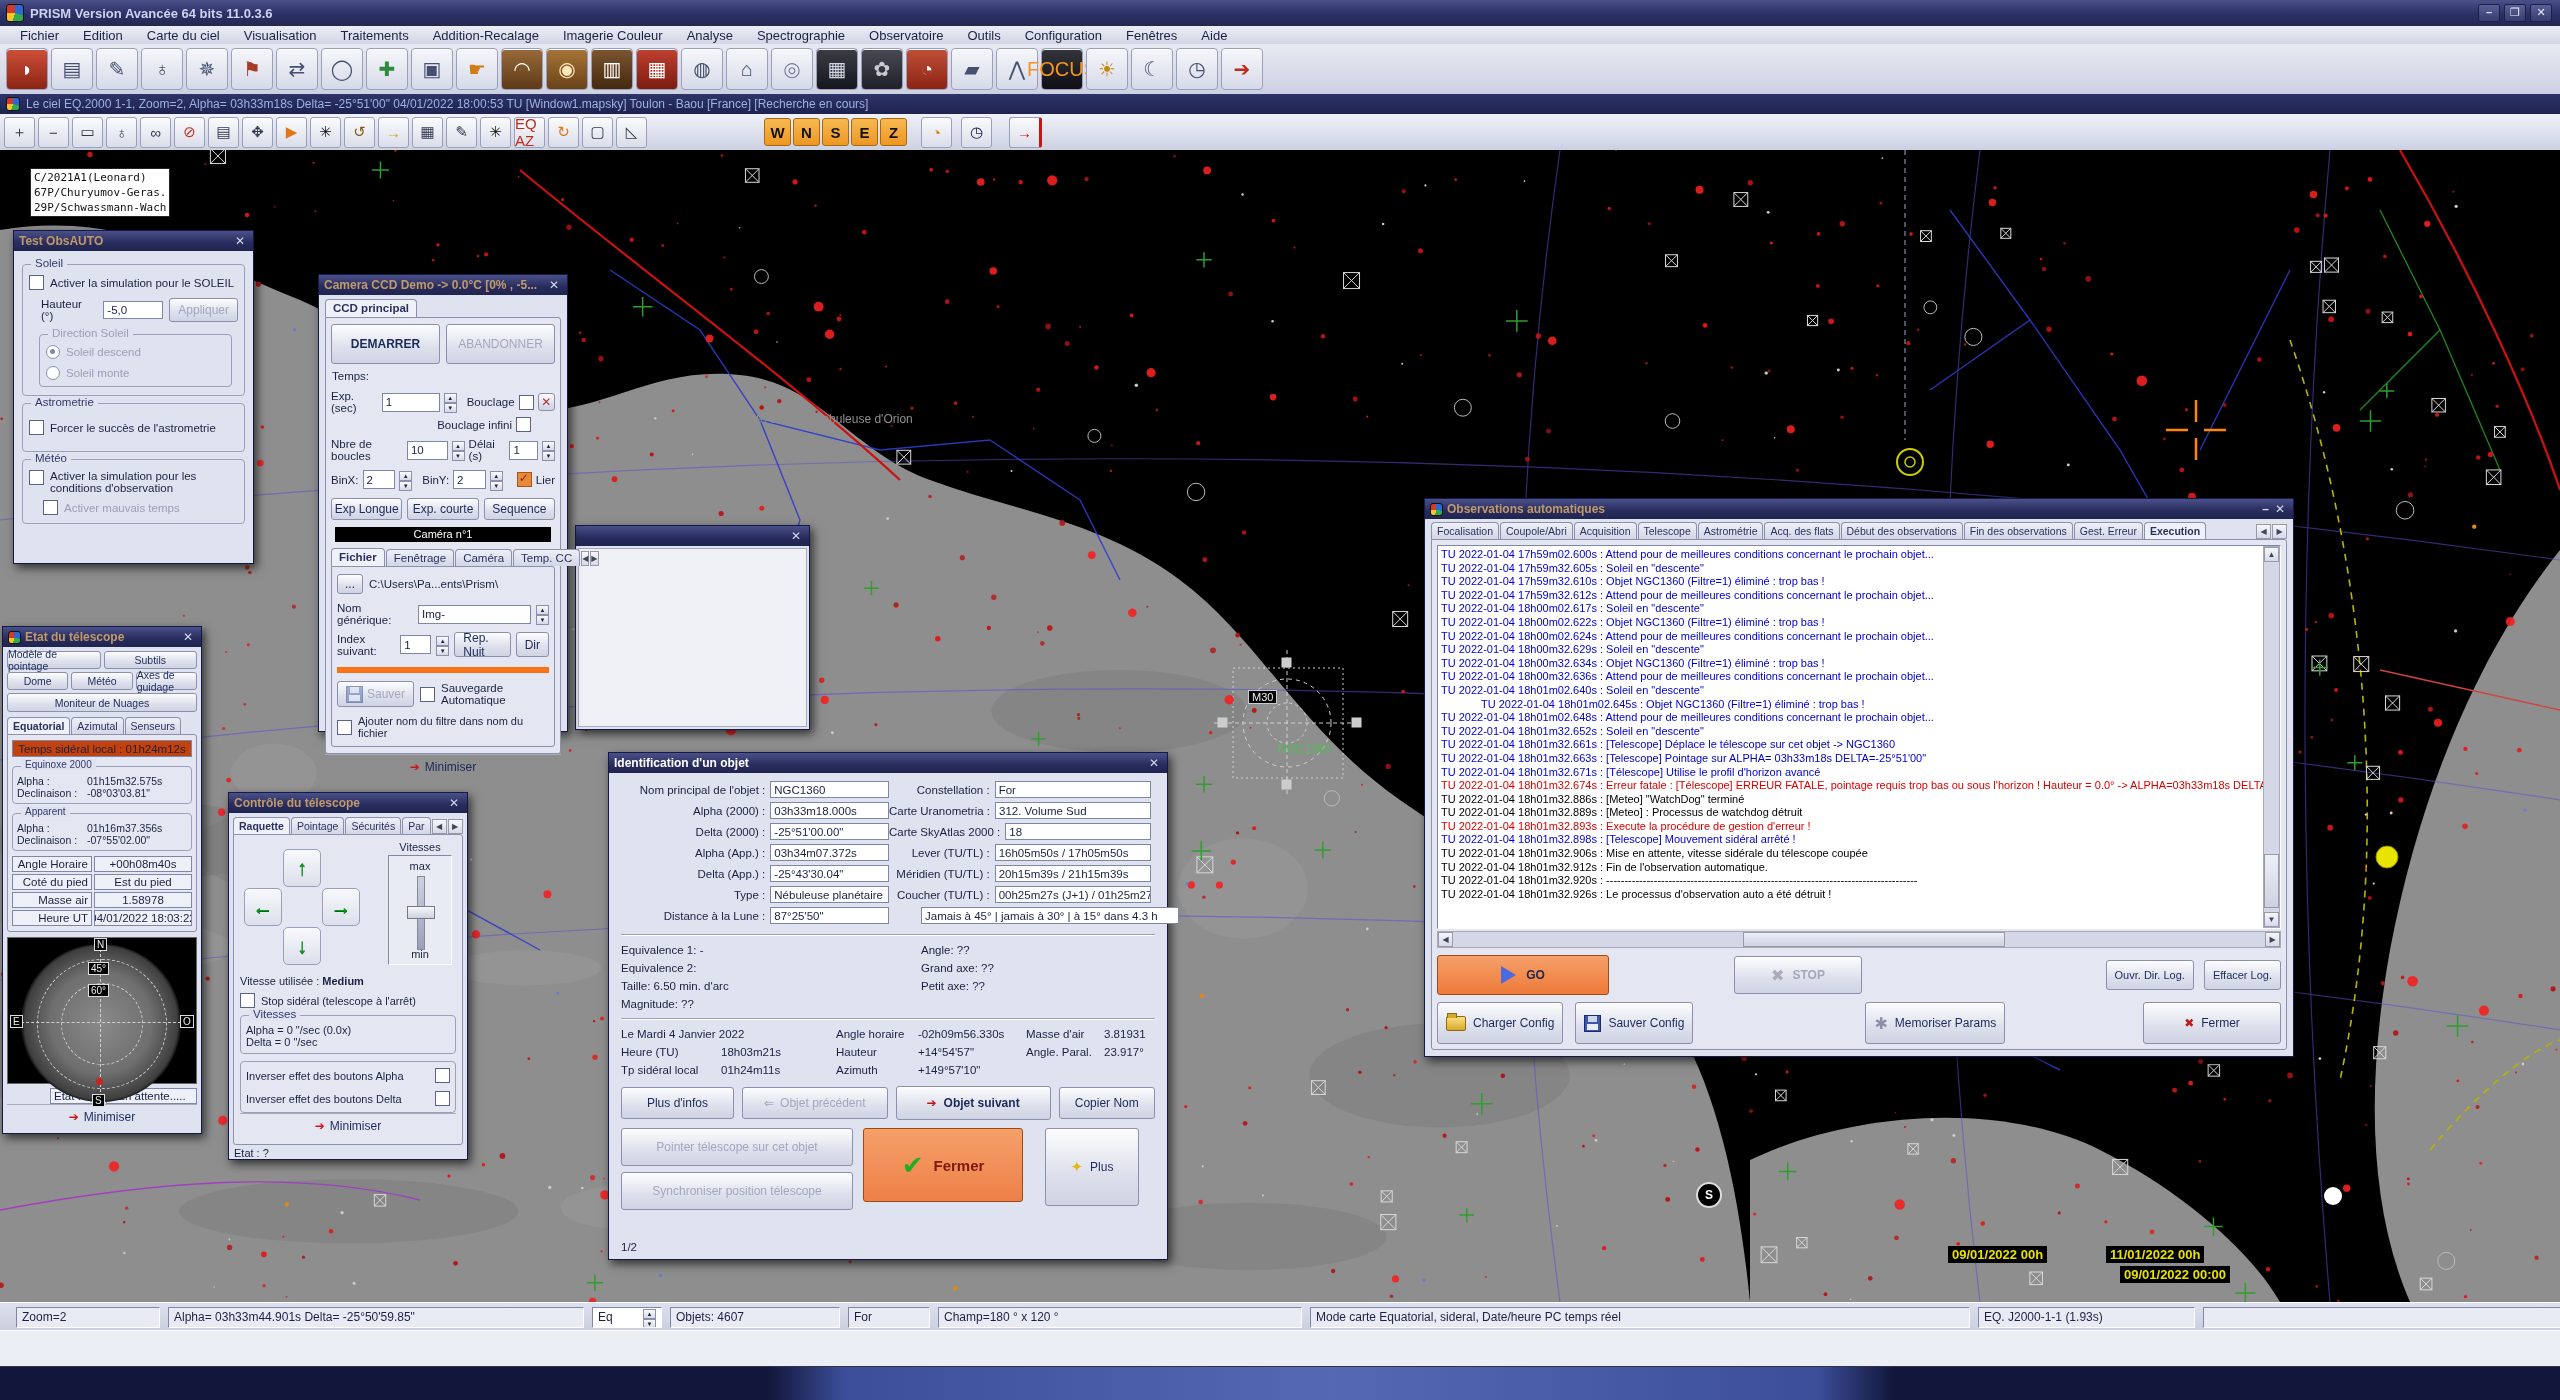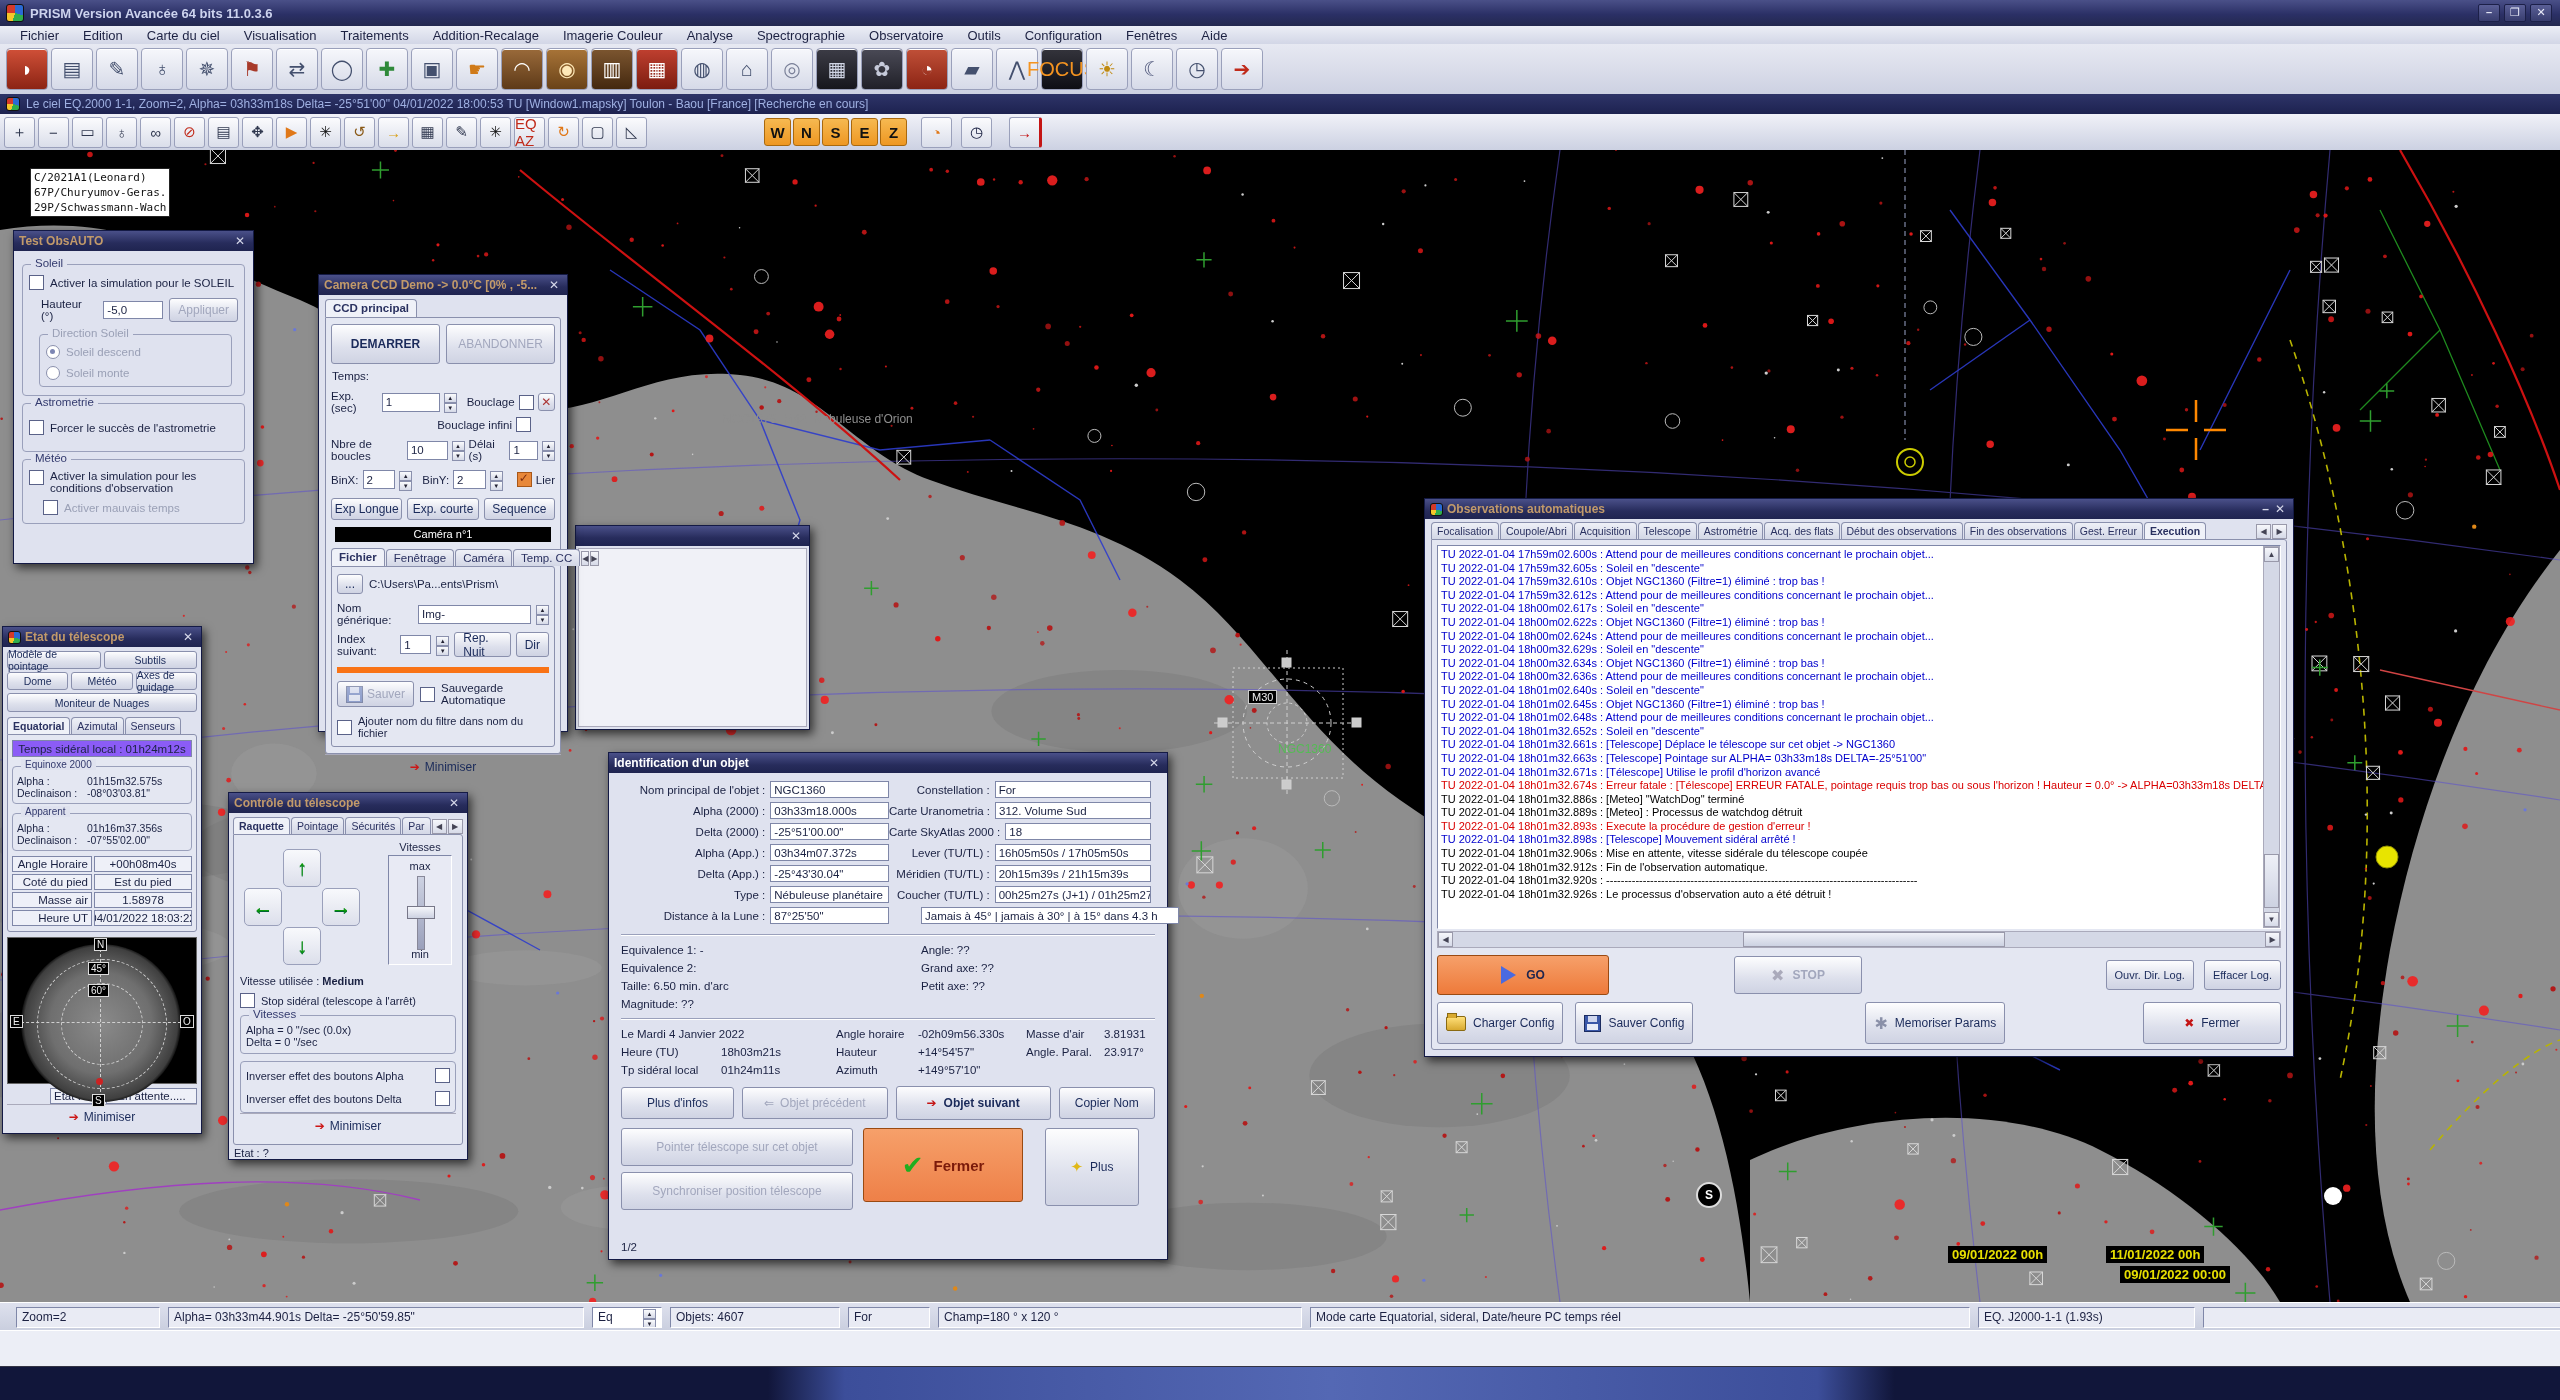--- a/index.html
+++ b/index.html
@@ -1340,21 +1340,21 @@
         <span class="btn" style="flex:1;height:16px;padding:0;font-size:10.5px;">Météo</span>
         <span class="btn" style="flex:1;height:16px;padding:0;font-size:10.5px;">Axes de guidage</span>
     </div>
     <span class="btn" style="height:16px;margin-top:3px;font-size:10.5px;">Moniteur de Nuages</span>
     <div class="tabstrip" style="margin-top:5px;">
       <span class="tab active" style="font-size:10.5px;padding:2px 5px;">Equatorial</span>
         <span class="tab" style="font-size:10.5px;padding:2px 5px;">Azimutal</span>
         <span class="tab" style="font-size:10.5px;padding:2px 5px;">Senseurs</span>
     </div>
     <div class="panel" style="padding:5px 4px;">
-      <div class="field" style="height:15px;justify-content:center;background:#8b5cf6;">Temps sidéral local : 01h24m12s</div>
+      <div class="field" style="height:15px;justify-content:center;background:#c2410c;">Temps sidéral local : 01h24m12s</div>
       <div class="grp" style="padding:8px 4px 4px;margin-top:9px;">
         <span class="legend" style="font-size:10px;">Equinoxe 2000</span>
         <div>
           <div class="row">
               <span style="width:70px;">Alpha :</span>
               <span>01h15m32.575s</span>
             </div>
             <div class="row">
               <span style="width:70px;">Declinaison :</span>
               <span>-08°03'03.81"</span>
@@ -1521,21 +1521,21 @@
             <div class="logline" style="color: rgb(0, 0, 204);">TU 2022-01-04  17h59m32.605s :  Soleil en "descente"</div>
             <div class="logline" style="color: rgb(0, 0, 204);">TU 2022-01-04  17h59m32.610s :  Objet NGC1360 (Filtre=1) éliminé : trop bas !</div>
             <div class="logline" style="color: rgb(0, 0, 204);">TU 2022-01-04  17h59m32.612s :  Attend pour de meilleures conditions concernant le prochain objet...</div>
             <div class="logline" style="color: rgb(0, 0, 204);">TU 2022-01-04  18h00m02.617s :  Soleil en "descente"</div>
             <div class="logline" style="color: rgb(0, 0, 204);">TU 2022-01-04  18h00m02.622s :  Objet NGC1360 (Filtre=1) éliminé : trop bas !</div>
             <div class="logline" style="color: rgb(0, 0, 204);">TU 2022-01-04  18h00m02.624s :  Attend pour de meilleures conditions concernant le prochain objet...</div>
             <div class="logline" style="color: rgb(0, 0, 204);">TU 2022-01-04  18h00m32.629s :  Soleil en "descente"</div>
             <div class="logline" style="color: rgb(0, 0, 204);">TU 2022-01-04  18h00m32.634s :  Objet NGC1360 (Filtre=1) éliminé : trop bas !</div>
             <div class="logline" style="color: rgb(0, 0, 204);">TU 2022-01-04  18h00m32.636s :  Attend pour de meilleures conditions concernant le prochain objet...</div>
             <div class="logline" style="color: rgb(0, 0, 204);">TU 2022-01-04  18h01m02.640s :  Soleil en "descente"</div>
-            <div class="logline" style="color: rgb(0, 0, 204);">TU 2022-01-04  18h01m02.645s :  Objet NGC1360 (Filtre=1) éliminé : trop bas !</div>
+            <div class="logline" style="color: rgb(0, 0, 204); margin-left: 40px;">TU 2022-01-04  18h01m02.645s :  Objet NGC1360 (Filtre=1) éliminé : trop bas !</div>
             <div class="logline" style="color: rgb(0, 0, 204);">TU 2022-01-04  18h01m02.648s :  Attend pour de meilleures conditions concernant le prochain objet...</div>
             <div class="logline" style="color: rgb(0, 0, 204);">TU 2022-01-04  18h01m32.652s :  Soleil en "descente"</div>
             <div class="logline" style="color: rgb(0, 0, 204);">TU 2022-01-04  18h01m32.661s :  [Telescope] Déplace le télescope sur cet objet -&gt; NGC1360</div>
             <div class="logline" style="color: rgb(0, 0, 204);">TU 2022-01-04  18h01m32.663s :  [Telescope] Pointage sur ALPHA= 03h33m18s DELTA=-25°51'00"</div>
             <div class="logline" style="color: rgb(0, 0, 204);">TU 2022-01-04  18h01m32.671s :  [Télescope] Utilise le profil d'horizon avancé</div>
             <div class="logline" style="color: rgb(217, 0, 0);">TU 2022-01-04  18h01m32.674s :  Erreur fatale :  [Télescope] ERREUR FATALE, pointage requis trop bas ou sous l'horizon ! Hauteur = 0.0° -&gt; ALPHA=03h33m18s DELTA=-25</div>
             <div class="logline" style="color: rgb(0, 0, 0);">TU 2022-01-04  18h01m32.886s :  [Meteo] "WatchDog" terminé</div>
             <div class="logline" style="color: rgb(0, 0, 0);">TU 2022-01-04  18h01m32.889s :  [Meteo] : Processus de watchdog détruit</div>
             <div class="logline" style="color: rgb(217, 0, 0);">TU 2022-01-04  18h01m32.893s :  Execute la procédure de gestion d'erreur !</div>
             <div class="logline" style="color: rgb(0, 0, 204);">TU 2022-01-04  18h01m32.898s :  [Telescope] Mouvement sidéral arrêté !</div>

